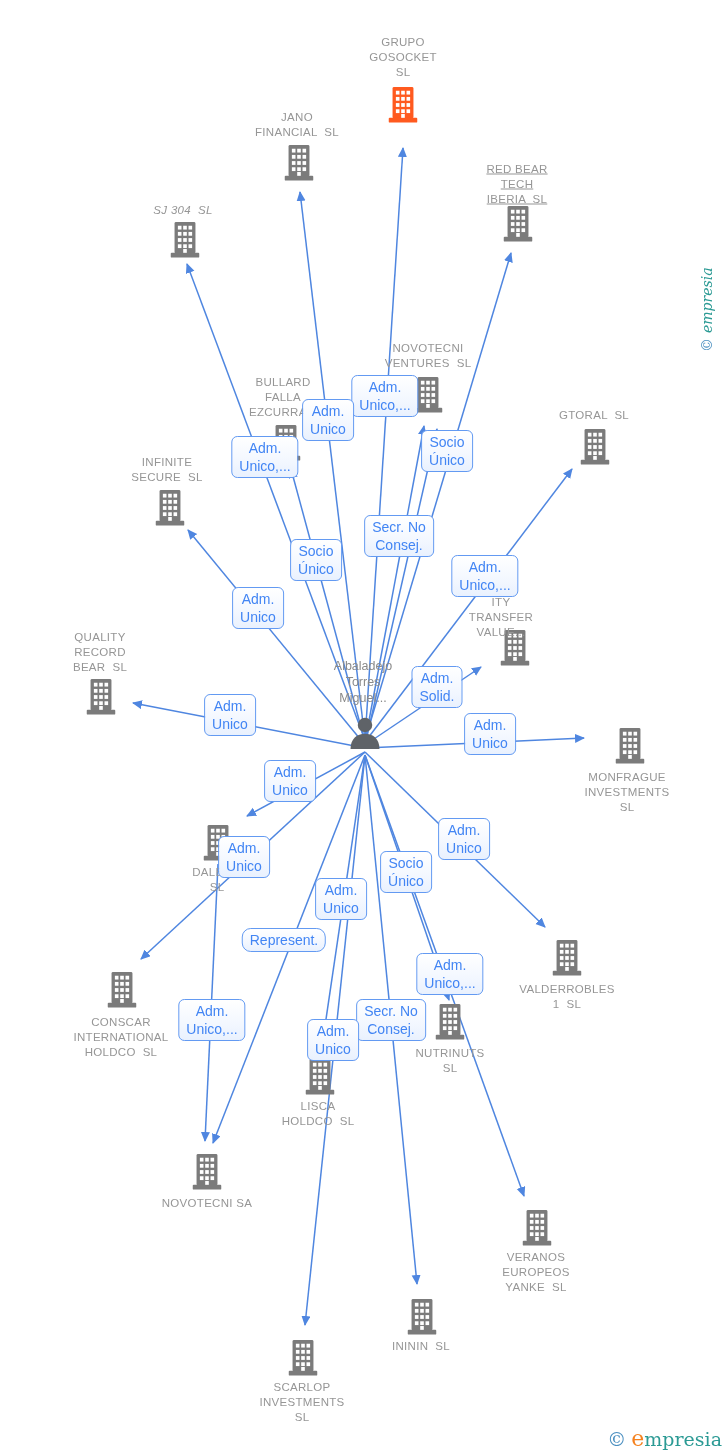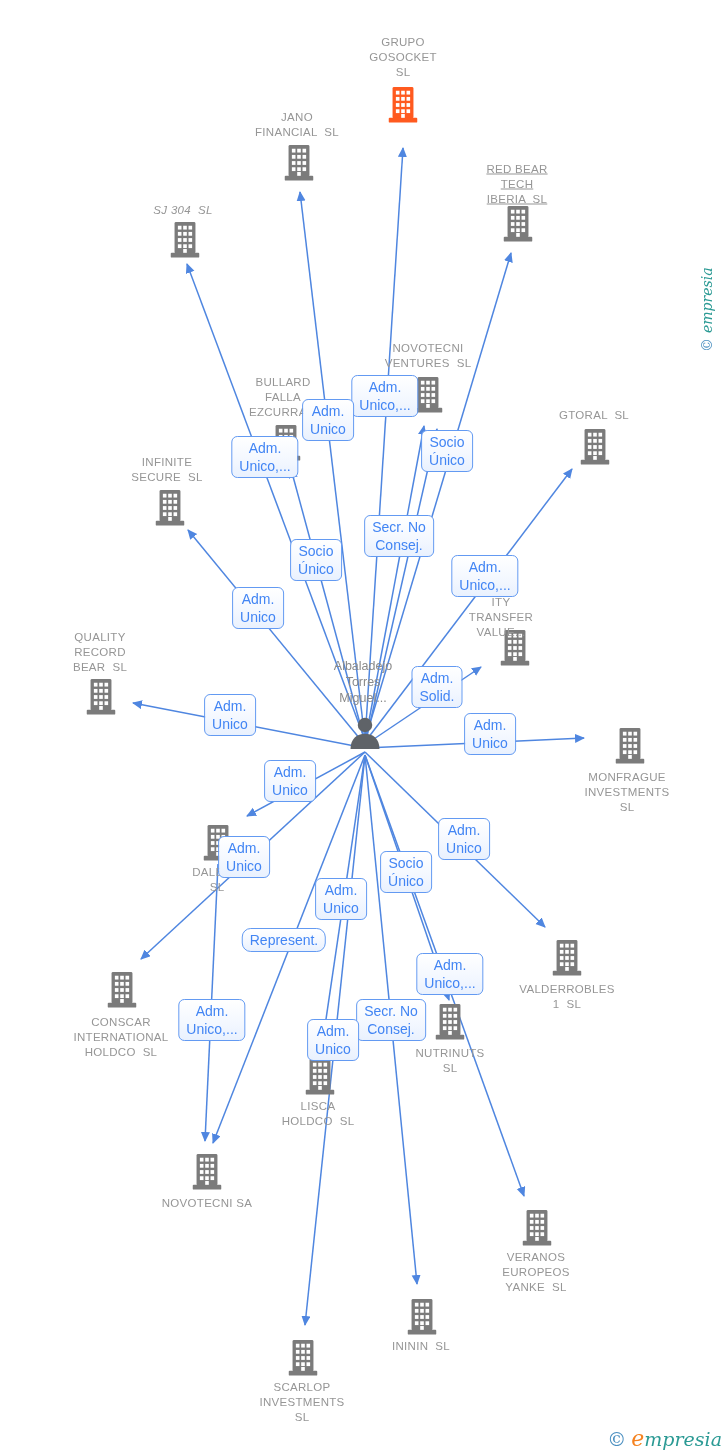--- a/index.html
+++ b/index.html
@@ -15,21 +15,21 @@
     text-align:center;color:#8a8a8a;font-size:12.5px;line-height:16px;white-space:pre;}
   .edge-label{position:absolute;z-index:3;transform:translate(-50%,-50%);
     text-align:center;color:#4285f4;font-size:14px;line-height:18px;
     padding:2px 7px;border:1.5px solid #639af2;border-radius:6px;
     background:linear-gradient(180deg,#ffffff 0%,#f4f8ff 55%,#e9f1fe 100%);
     white-space:pre;cursor:pointer;}
   .wm-side{position:absolute;left:699px;top:352px;transform:rotate(-90deg);
     transform-origin:0 0;font-family:"DejaVu Serif",serif;font-style:italic;
     font-size:14px;white-space:nowrap;z-index:4;}
   .wm-logo{position:absolute;right:6px;bottom:4px;font-family:"DejaVu Serif",serif;
-    font-style:italic;font-size:19px;white-space:nowrap;z-index:4;}
+    font-size:19px;white-space:nowrap;z-index:4;}
   .wm-c{color:#4a8fc0;margin-right:5px;}
   .wm-e{color:#f5821f;font-size:22px;}
   .wm-r{color:#2b9a94;}
   .wm-side .wm-b{color:#2b9a94;}
 </style>
 </head>
 <body>
 
 <div id="stage">
   <svg width="0" height="0" style="position:absolute" aria-hidden="true">

